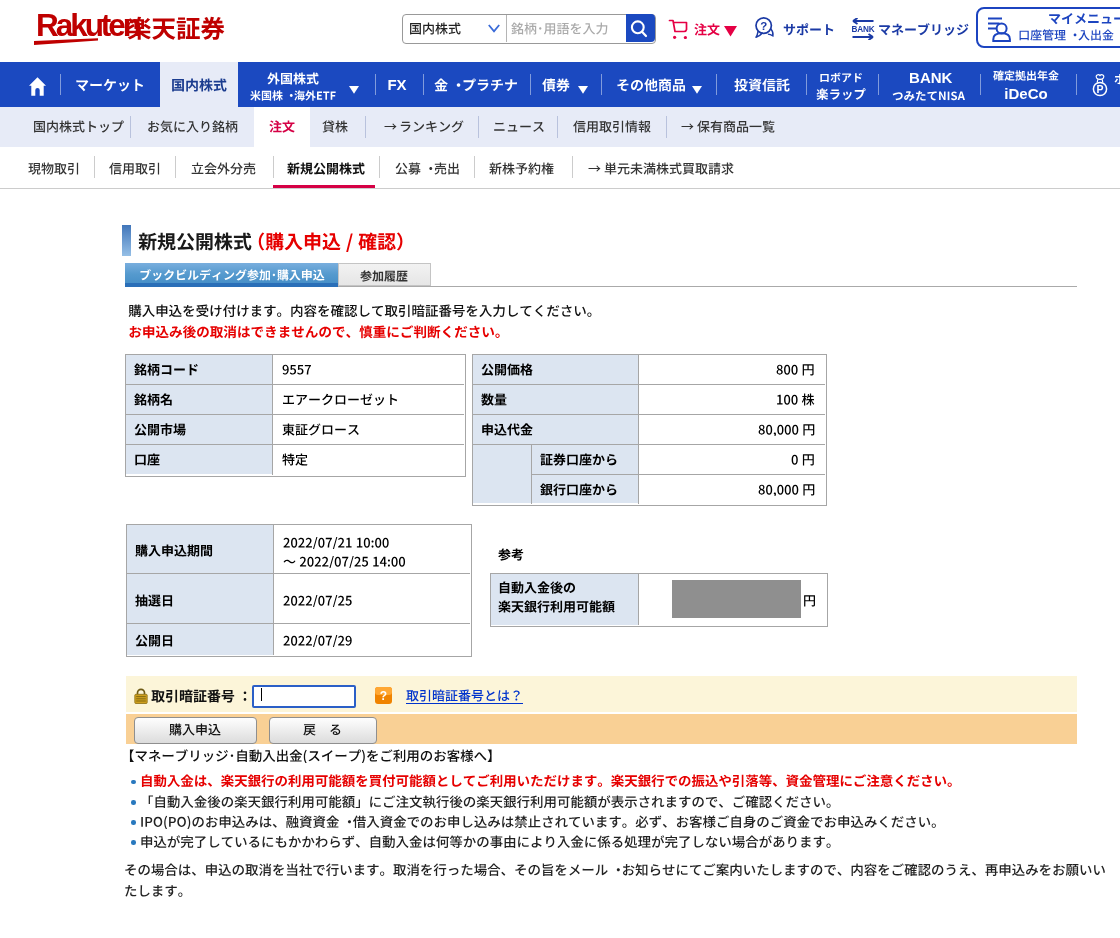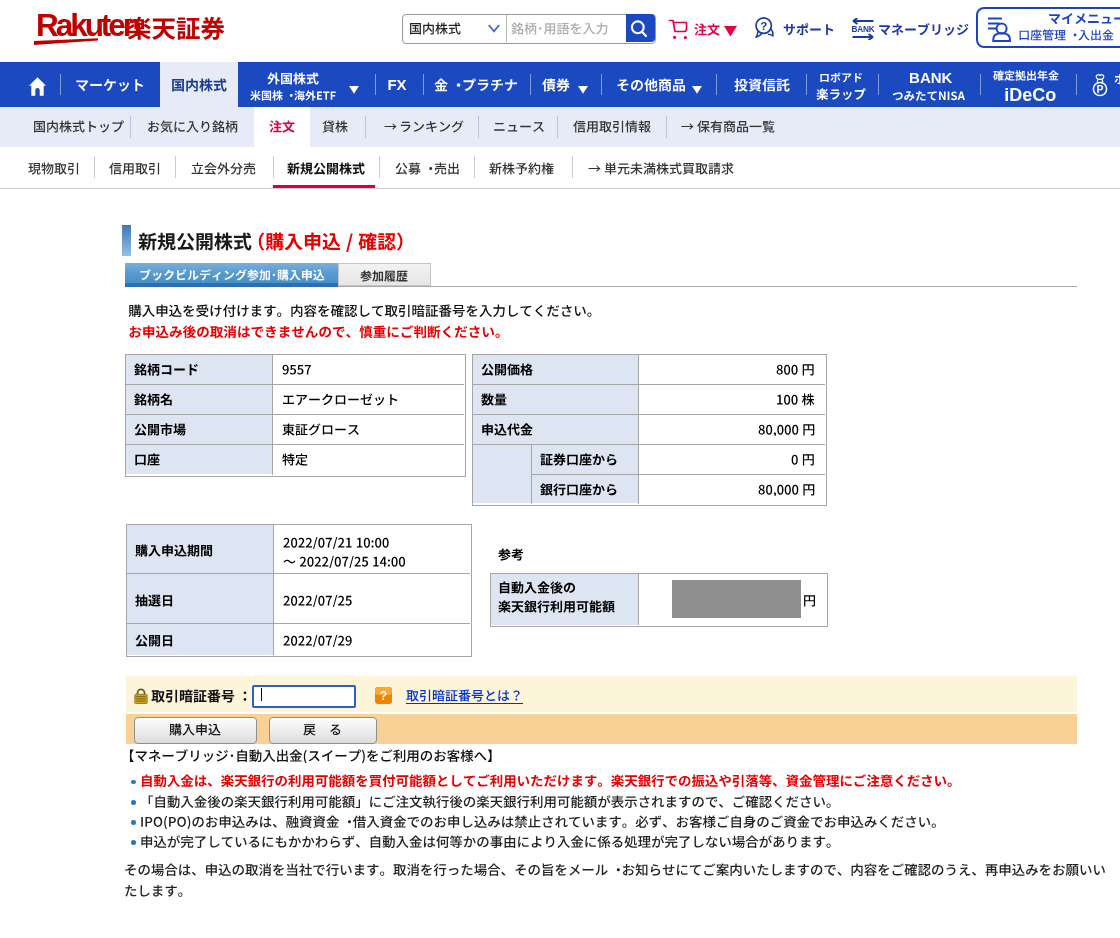--- a/index.html
+++ b/index.html
@@ -272,21 +272,21 @@
     <div class="a" style="left:993.0px;top:70.3px;line-height:0">
       <svg width="66.0" height="11.7" viewBox="0 -880 6000 1060" fill="#fff">
         <use href="#g80"></use>
         <use href="#g81" x="1000"></use>
         <use href="#g82" x="2000"></use>
         <use href="#g83" x="3000"></use>
         <use href="#g84" x="4000"></use>
         <use href="#g53" x="5000"></use>
       </svg>
     </div>
-    <div class="a t" style="left:1004.3px;top:86.3px;font-size:18px;font-weight:700;color:#fff;">iDeCo</div>
+    <div class="a t" style="left:1004.3px;top:86.3px;font-size:15px;font-weight:700;color:#fff;">iDeCo</div>
     <div class="a" style="left:1092px;top:72px;line-height:0">
       <svg width="17" height="26" viewBox="0 0 17 26">
         <g stroke="#fff" fill="none">
           <circle cx="8" cy="17" r="6.6" stroke-width="1.5"></circle>
           <path d="M4.8 6.2 Q3.4 4.2 5.2 3 Q6.8 2.1 8 3.6 Q9.2 2.1 10.8 3 Q12.6 4.2 11.2 6.2 Q9.6 7.6 8 7.2 Q6.4 7.6 4.8 6.2 Z" stroke-width="1.2"></path>
           <path d="M5.8 7.4 L5.2 10.6 M10.2 7.4 L10.8 10.6" stroke-width="1.2"></path>
           <text x="8" y="20.8" text-anchor="middle" font-family="Liberation Sans" font-size="10.5" font-weight="bold" fill="#fff" stroke="none">P</text>
         </g>
       </svg>
     </div>

